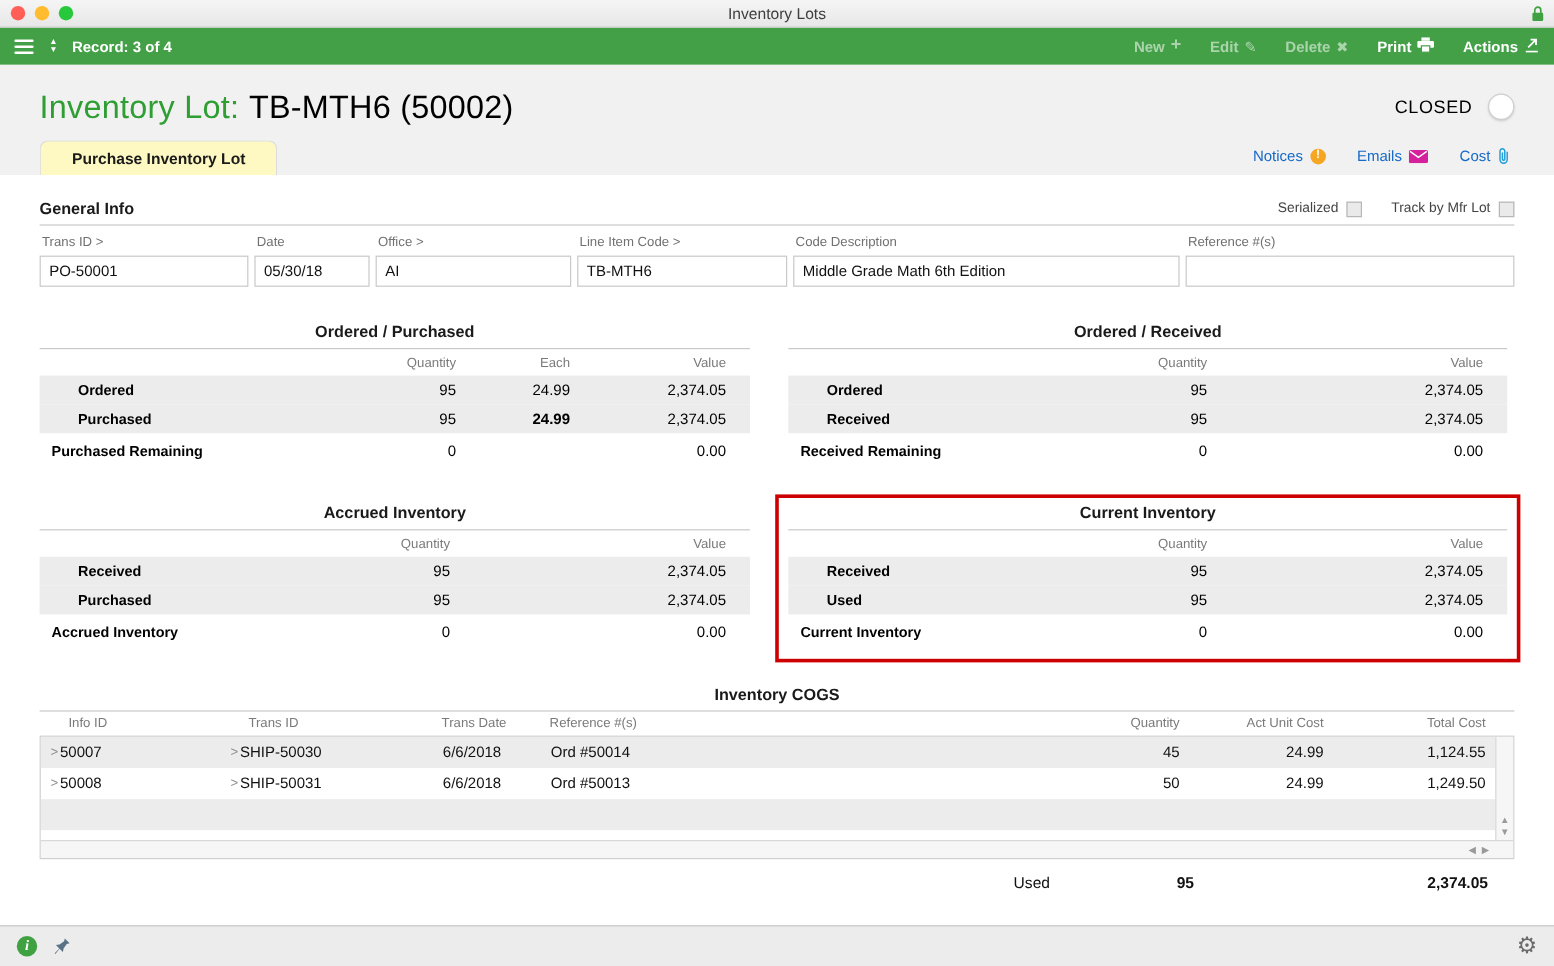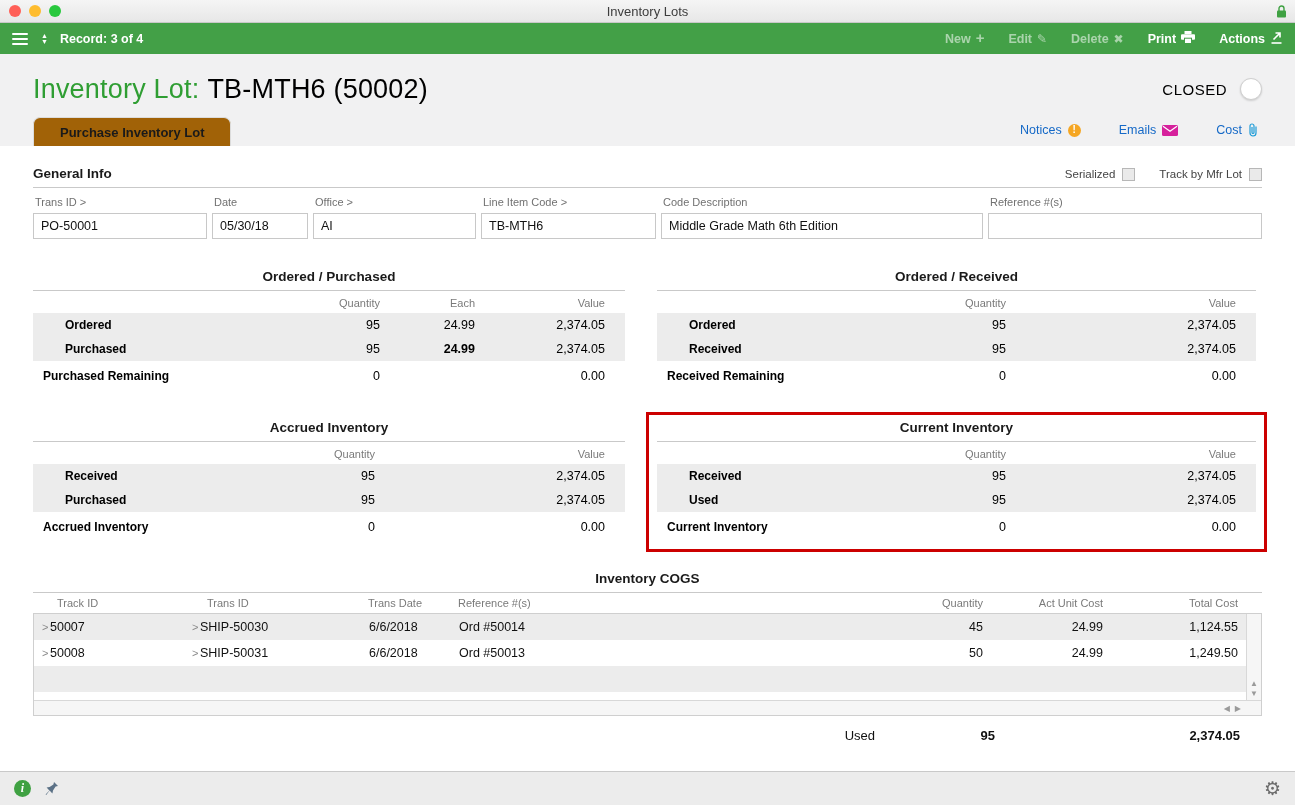--- a/index.html
+++ b/index.html
@@ -32,22 +32,22 @@
   
   .header{background:#f1f1f2;padding:0 33px;flex:0 0 auto;}
   .titlerow{display:flex;align-items:center;height:62px;padding-top:8px;}
   .page-title{font-size:27px;font-weight:normal;letter-spacing:.2px;}
   .page-title .prefix{color:#2f9e33;}
   .page-title .value{color:#000;margin-left:8px;}
   .status{margin-left:auto;display:flex;align-items:center;gap:13px;}
   .status-label{font-size:15px;letter-spacing:.5px;color:#000;}
   .toggle{width:22px;height:22px;border-radius:50%;background:#fff;border:1px solid #cfcfcf;box-shadow:0 1px 2px rgba(0,0,0,.15);cursor:pointer;}
   .tabrow{display:flex;align-items:flex-end;height:30px;}
-  .tab{background:#a16207;border:1px solid #dcdcdc;border-bottom:none;border-radius:7px 7px 0 0;padding:7px 26px 6px;font-size:13px;font-weight:bold;color:#1a1a1a;cursor:pointer;}
-  .tab-links{margin-left:auto;display:flex;gap:38px;align-items:center;padding-bottom:9px;padding-right:4px;}
+  .tab{background:#fef9c3;border:1px solid #dcdcdc;border-bottom:none;border-radius:7px 7px 0 0;padding:7px 26px 6px;font-size:13px;font-weight:bold;color:#1a1a1a;cursor:pointer;}
+  .tab-links{margin-left:auto;display:flex;gap:26px;align-items:center;padding-bottom:9px;padding-right:4px;}
   .tab-link{color:#1569c7;font-size:12.5px;display:flex;gap:6px;align-items:center;cursor:pointer;}
   .alert-badge{width:13px;height:13px;border-radius:50%;background:#f5a623;color:#fff;font-size:10px;font-weight:bold;display:flex;align-items:center;justify-content:center;line-height:1;}
 
   
   .content{flex:1;background:#fff;padding:20px 33px 0;overflow:hidden;}
   .sec-heading{font-size:13.5px;font-weight:bold;color:#1a1a1a;padding-bottom:5px;border-bottom:1px solid #c9c9c9;display:flex;align-items:flex-end;line-height:16px;justify-content:center;}
   .gi-options{margin-left:auto;display:flex;gap:24px;align-items:center;}
   .gi-option{display:flex;gap:7px;align-items:center;font-size:11.5px;font-weight:normal;color:#444;}
   .checkbox{width:13px;height:13px;background:#eaeaea;border:1px solid #b7b7b7;display:inline-block;cursor:pointer;}
 
@@ -366,21 +366,21 @@
           </div>
         </div>
       </section>
     </div>
 
     <section class="cogs">
       <div class="sec-heading">
           <span>Inventory COGS</span>
         </div>
       <div class="cogs-colhead">
-        <span class="cg-usage head-ind">Track ID</span>
+        <span class="cg-usage head-ind">Info ID</span>
         <span class="cg-trans head-ind">Trans ID</span>
         <span class="cg-date">Trans Date</span>
         <span class="cg-ref">Reference #(s)</span>
         <span class="cg-qty">Quantity</span>
         <span class="cg-unit">Act Unit Cost</span>
         <span class="cg-total">Total Cost</span>
       </div>
       <div class="cogs-outer">
         <div class="cogs-main">
           <div class="cogs-body">

